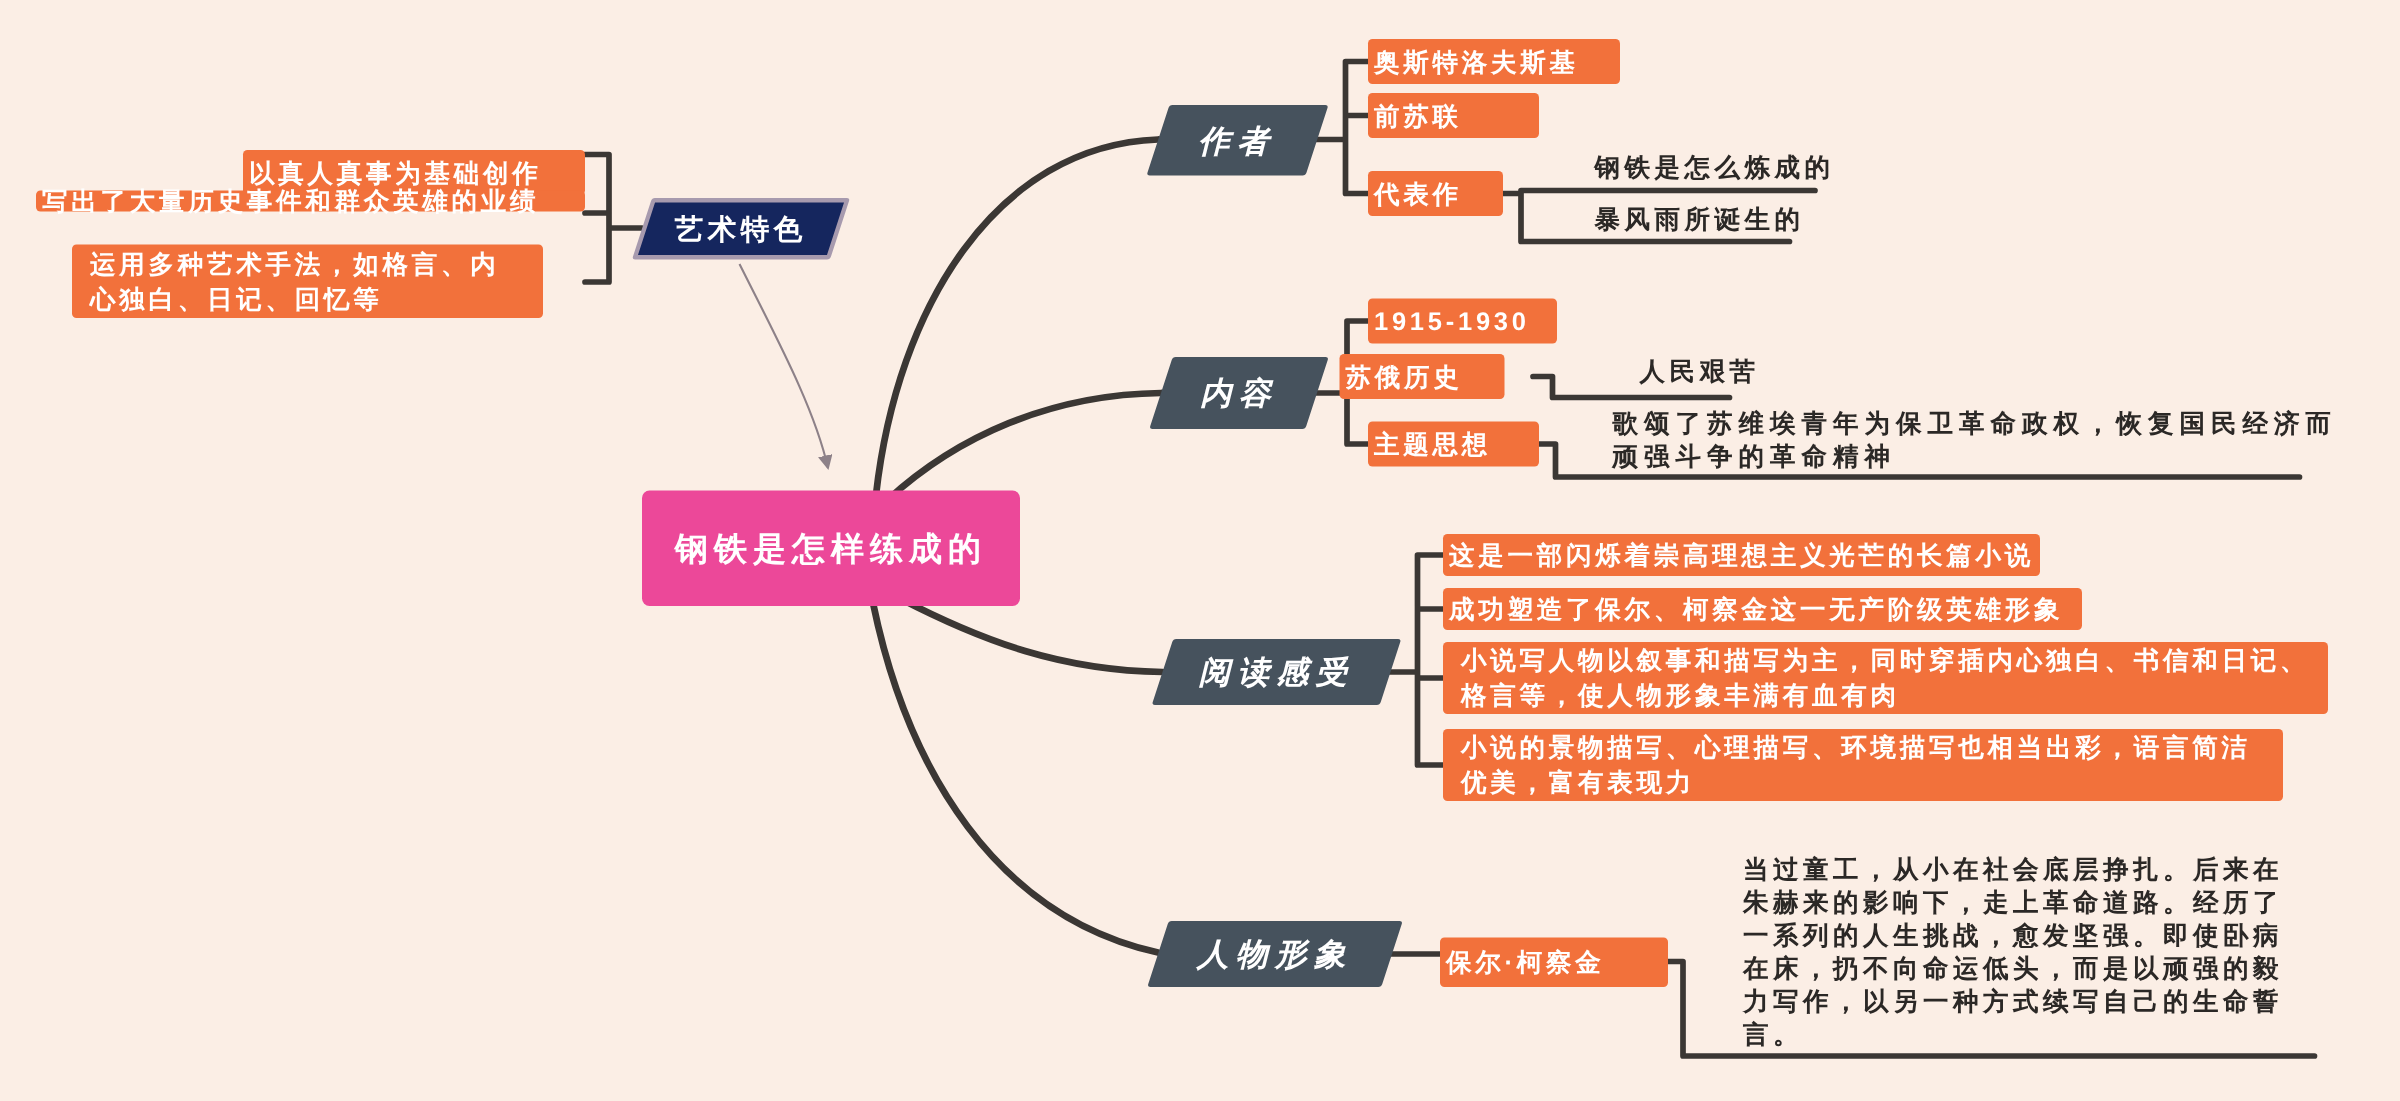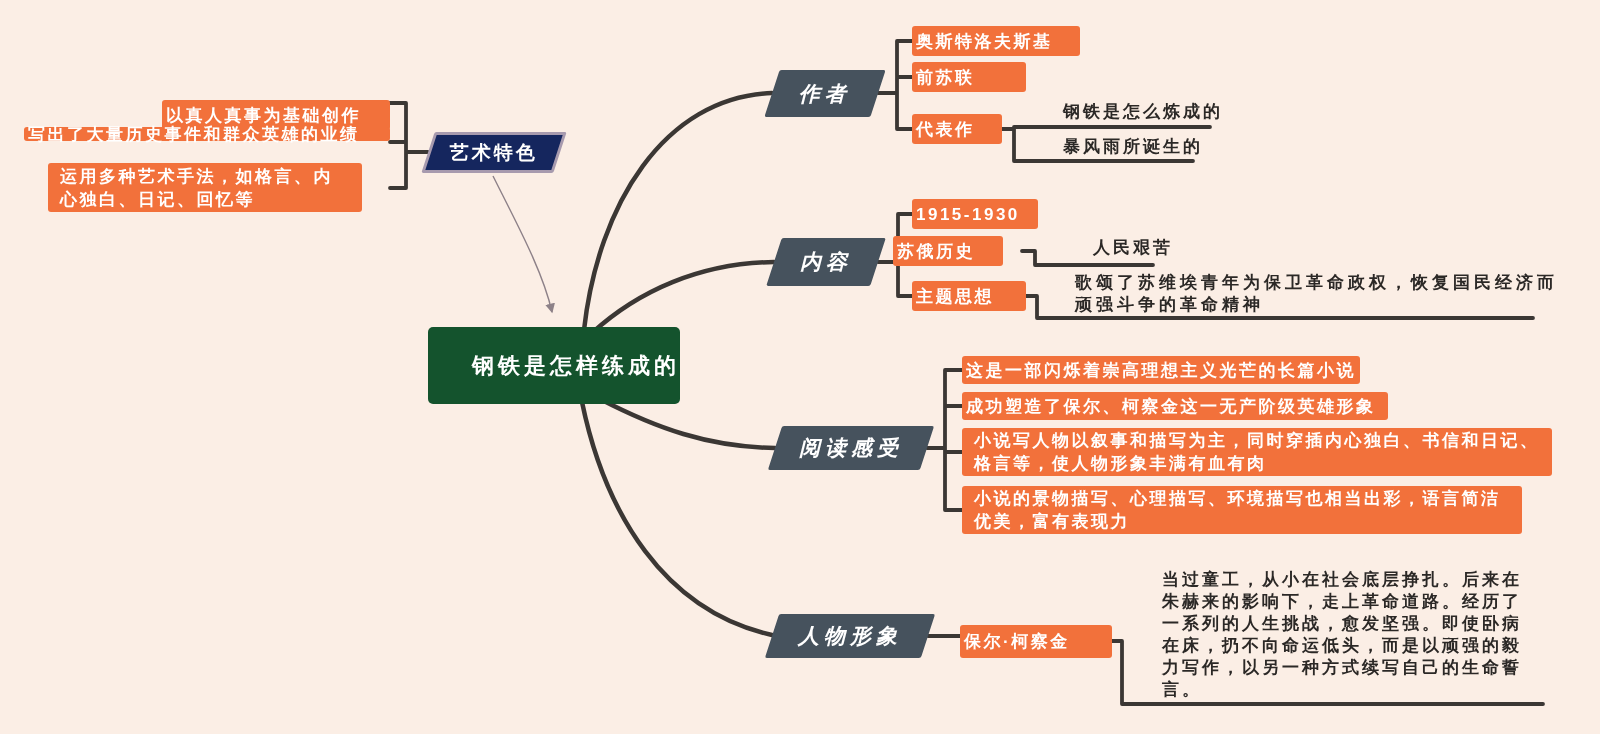--- a/index.html
+++ b/index.html
@@ -9,22 +9,22 @@
   }
   .lines{position:absolute;left:0;top:0;z-index:0;}
   .edge{stroke:#3b3734;stroke-width:4.5;fill:none;stroke-linecap:round;}
   .bracket{stroke:#3b3734;stroke-width:3.8;fill:none;stroke-linecap:round;stroke-linejoin:round;}
   .thin{stroke:#8d8188;stroke-width:1.4;fill:none;}
   .node{position:absolute;z-index:2;box-sizing:border-box;display:flex;align-items:center;}
   .orange{background:#f2713b;color:#ffffff;font-weight:bold;font-size:17px;
     letter-spacing:2.5px;border-radius:3px;line-height:23px;}
   .c{justify-content:flex-start;text-align:center;padding:0 4px;}
   .l{justify-content:flex-start;text-align:left;padding:2px 12px;}
-  .root-node{background:#14532d;color:#ffffff;font-weight:bold;font-size:22px;
-    letter-spacing:4px;border-radius:5px;justify-content:flex-end;}
+  .root-node{background:#ec4899;color:#ffffff;font-weight:bold;font-size:22px;
+    letter-spacing:4px;border-radius:5px;justify-content:center;}
   .para{background:#46525d;border-radius:2px;transform:skewX(-18deg);justify-content:center;}
   .para>span{transform:skewX(18deg);color:#ffffff;font-style:italic;font-weight:bold;
     font-size:21px;letter-spacing:5px;white-space:nowrap;}
   .art-node{background:#15265e;border:3px solid #a79aae;}
   .art-node>span{font-style:normal;font-size:19px;letter-spacing:3px;}
   .plain{position:absolute;z-index:2;color:#2b2826;font-weight:bold;font-size:17px;
     letter-spacing:3px;line-height:22px;white-space:nowrap;margin-left:37px;}
   .wrap{white-space:normal;}
 </style>
 </head>

